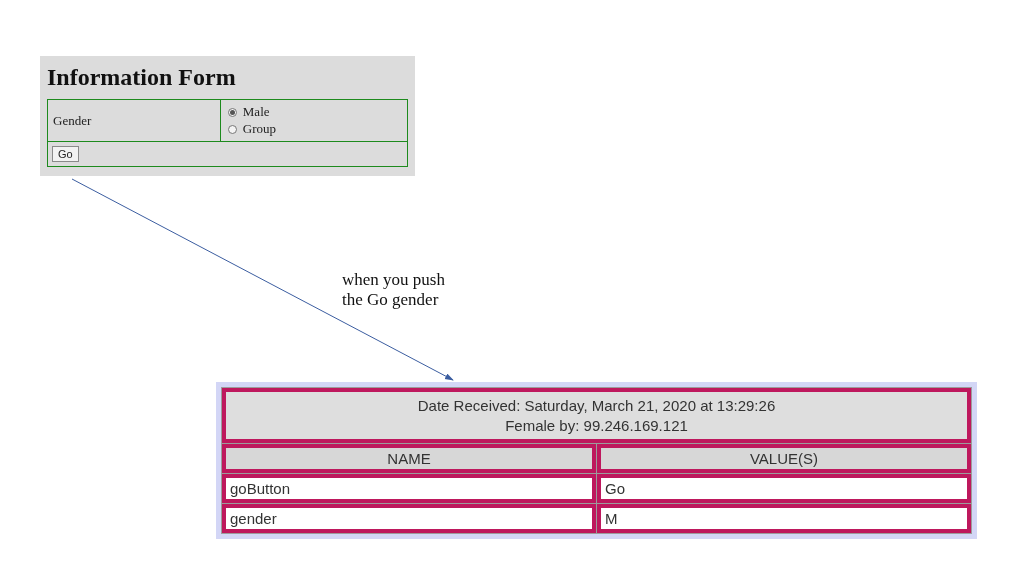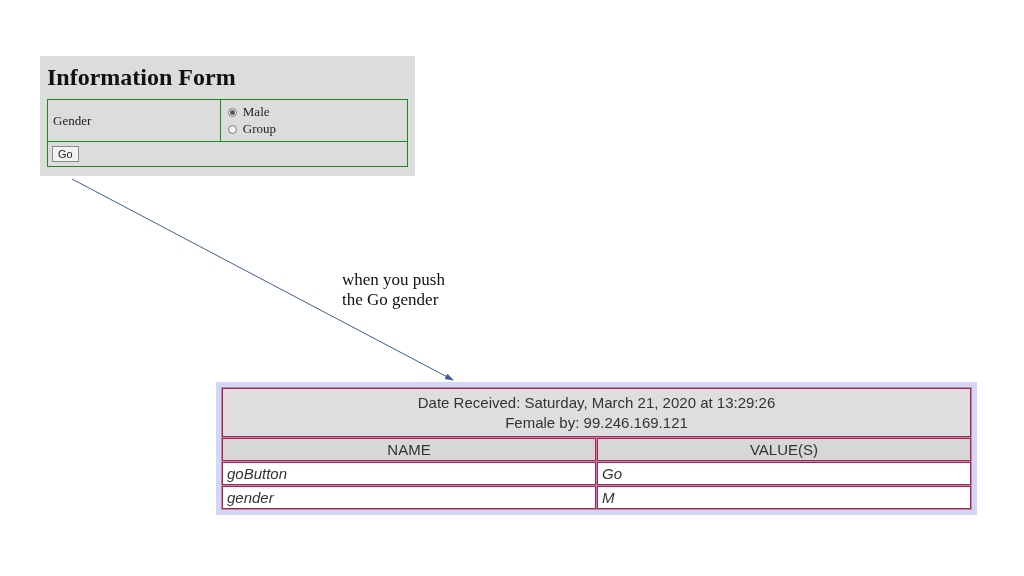--- a/index.html
+++ b/index.html
@@ -137,21 +137,21 @@
     font-family: Arial, Helvetica, sans-serif;
   }
   table.result-outer {
     width: 100%;
     border-collapse: separate;
     border-spacing: 1px;
     background: #9c9c9c;
     font-size: 15px;
   }
   table.result-outer td, table.result-outer th {
-    border: 1px solid #be185d;
+    border: 4px solid #be185d;
     padding: 2px 4px;
     background: #ffffff;
   }
   table.result-outer td.banner {
     background: #dedede;
     text-align: center;
     font-size: 15px;
     line-height: 1.3;
     color: #333;
     padding: 4px 4px;
@@ -159,21 +159,20 @@
   table.result-outer th {
     background: #d7d7d7;
     color: #333;
     font-weight: normal;
     width: 50%;
   }
   table.result-outer td.cell {
     text-align: left;
     color: #333;
     width: 50%;
-    font-style: italic;
   }
 </style>
 </head>
 <body>
 <div class="slide">
 
 
   <div class="form-shot">
     <h1>Information Form</h1>
     <table class="form-table">

